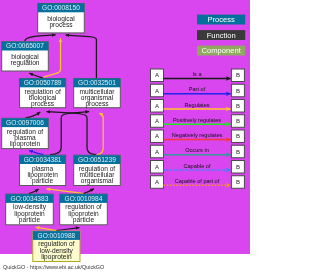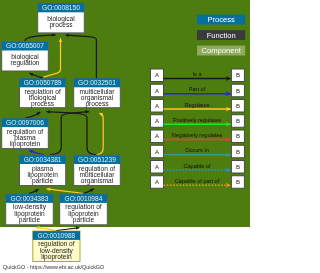--- a/index.html
+++ b/index.html
@@ -1,18 +1,18 @@
 <!DOCTYPE html>
 <html><head>
 <meta charset="utf-8">
 <style>
   html,body{margin:0;padding:0;background:#ffffff;}
   body{width:250px;height:273px;overflow:hidden;
        font-family:"Liberation Sans",sans-serif;-webkit-font-smoothing:antialiased;}
-  #root{position:relative;width:250px;height:227px;background:#4d7c0f;}
+  #root{position:relative;width:250px;height:254px;background:#d946ef;}
   #graph{position:absolute;left:0;top:0;width:250px;height:273px;}
   .nd-hdr{font-size:6.6px;fill:#dff0f7;}
   .nd-lbl{font-size:6.6px;fill:#222222;}
   .lg-badge-txt{font-size:7.6px;fill:#ffffff;}
   .lg-rel-txt{font-size:5.6px;fill:#111111;}
   .lg-ab-txt{font-size:6px;fill:#222222;}
   .footer-txt{font-size:5.4px;fill:#333333;}
 </style>
 </head>
 <body>

